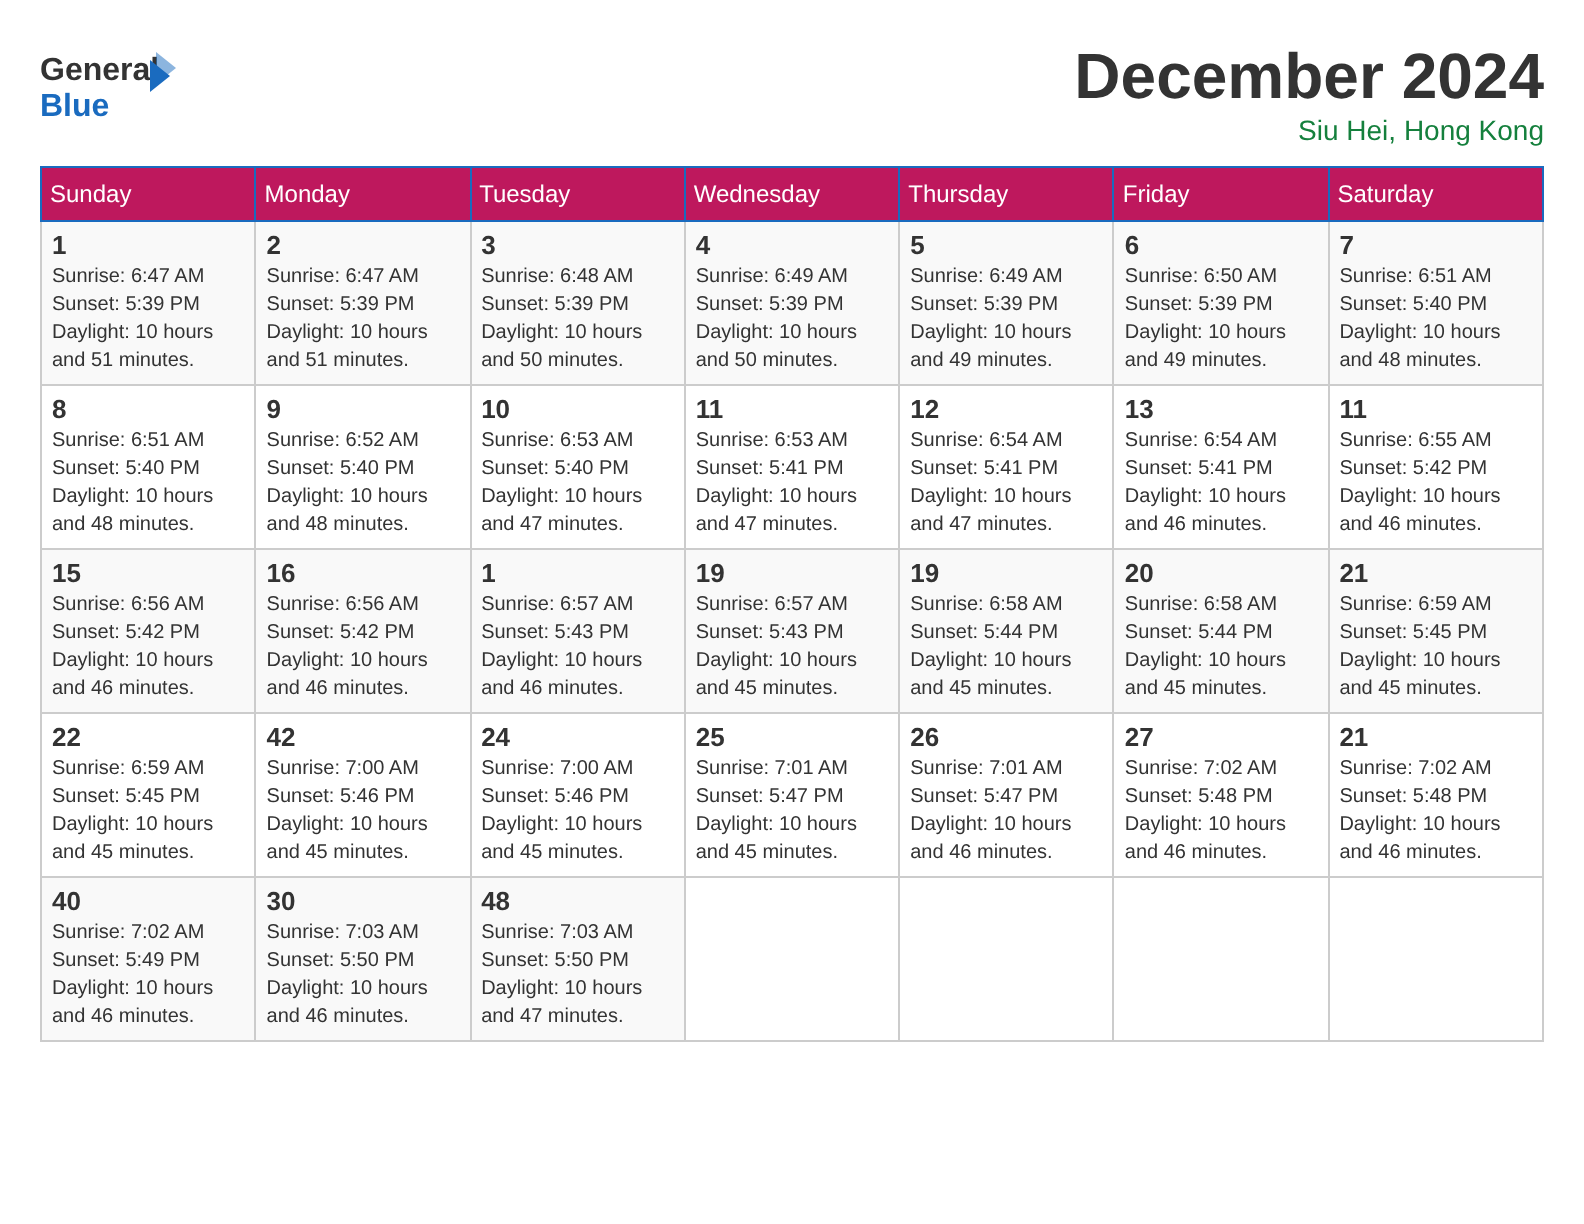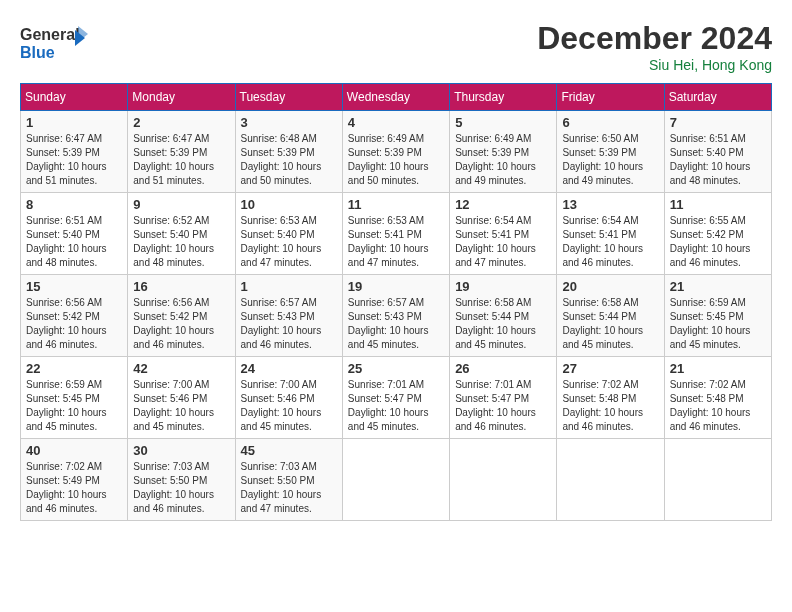--- a/index.html
+++ b/index.html
@@ -351,21 +351,21 @@
         </td>
         <td>
           <span class="day-num">30</span>
         <div class="day-detail">
           Sunrise: 7:03 AM<br>
           Sunset: 5:50 PM<br>
           Daylight: 10 hours and 46 minutes.
         </div>
         </td>
         <td>
-          <span class="day-num">45</span>
+          <span class="day-num">48</span>
         <div class="day-detail">
           Sunrise: 7:03 AM<br>
           Sunset: 5:50 PM<br>
           Daylight: 10 hours and 47 minutes.
         </div>
         </td>
         <td class="empty-cell"></td>
         <td class="empty-cell"></td>
         <td class="empty-cell"></td>
         <td class="empty-cell"></td>

